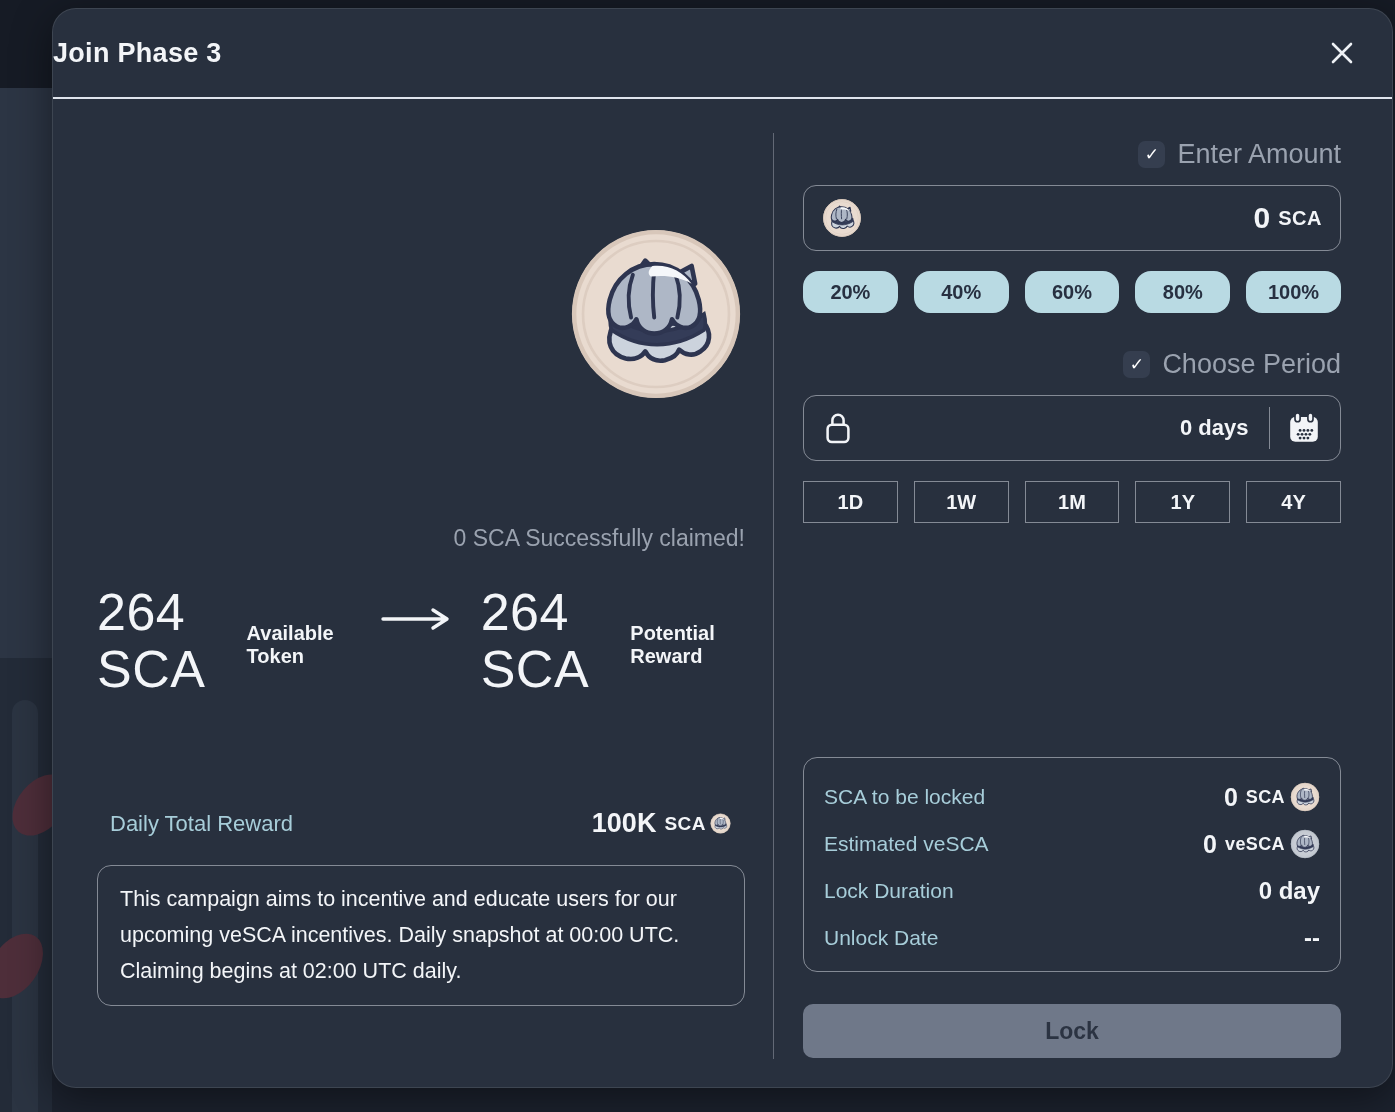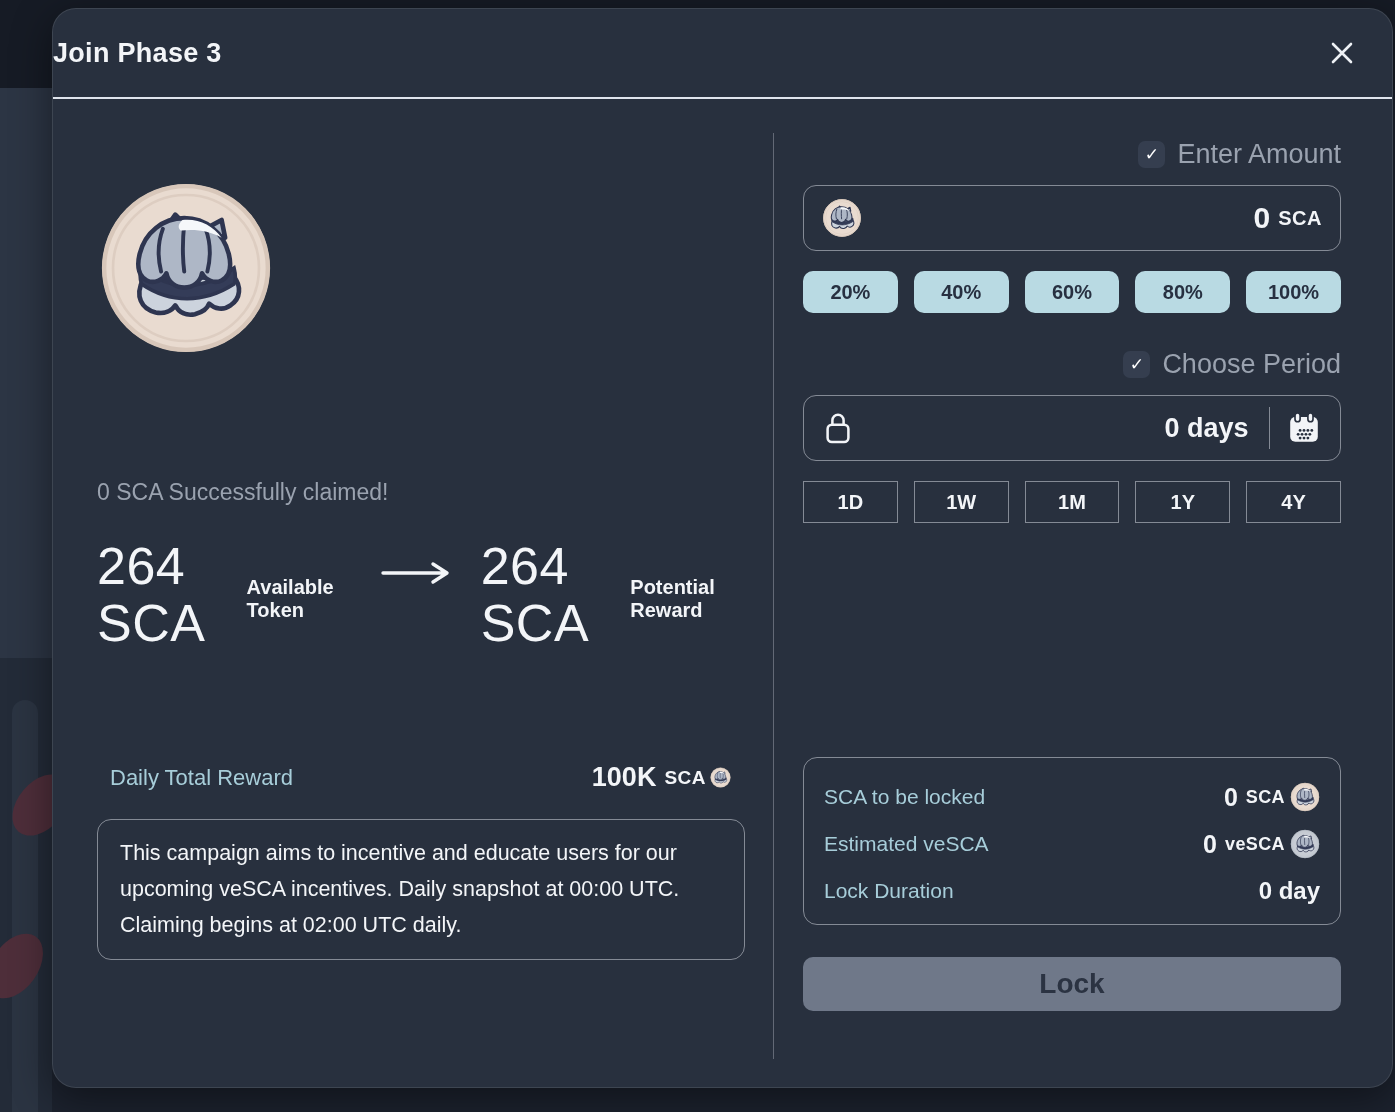--- a/index.html
+++ b/index.html
@@ -49,21 +49,21 @@
   }
   .modal-title{font-size:27px;font-weight:700;letter-spacing:.3px;color:var(--text-white);}
   .close-btn{
     position:absolute;right:32px;top:50%;transform:translateY(-50%);
     width:36px;height:36px;display:flex;align-items:center;justify-content:center;
     cursor:pointer;background:none;border:none;
   }
   .modal-body{flex:1;display:flex;padding:0 51px 0 44px;}
 
   
-  .left-col{width:676px;flex:0 0 676px;padding-right:28px;display:flex;flex-direction:column;align-items:flex-start;}
+  .left-col{width:676px;flex:0 0 676px;padding-right:28px;display:flex;flex-direction:column;align-items:flex-end;margin-top:46px;}
   .coin-hero{width:178px;height:178px;margin-top:80px;}
   .claimed-text{margin-top:122px;font-size:23px;color:var(--text-grey);font-weight:500;text-align:center;}
   .values-row{margin-top:32px;display:flex;align-items:flex-start;justify-content:center;gap:26px;width:100%;}
   .value-group{display:flex;flex-direction:row;align-items:center;}
   .big-value{font-size:52px;font-weight:500;color:var(--text-white);line-height:1.1;letter-spacing:.5px;}
   .value-label{margin-top:8px;font-size:20px;font-weight:700;color:var(--text-white);}
   .arrow-wrap{padding-top:22px;}
   .stats{width:100%;margin-top:110px;}
   .stat-row{display:flex;align-items:center;justify-content:space-between;padding:0 14px 0 13px;}
   .stat-row + .stat-row{margin-top:32px;}
@@ -93,25 +93,25 @@
   }
   .check-label{font-size:27px;color:var(--text-grey);font-weight:500;}
   .field{
     margin-top:16px;height:66px;border:1.5px solid var(--line-soft);border-radius:13px;
     display:flex;align-items:center;padding:0 18px;
   }
   .field .coin-input{width:40px;height:40px;}
   .field .spacer{flex:1;}
   .amount-value{font-size:30px;font-weight:600;color:var(--text-white);}
   .amount-unit{font-size:20px;font-weight:700;color:var(--text-white);margin-left:8px;letter-spacing:.5px;}
-  .days-value{font-size:27px;font-weight:600;color:var(--text-white);}
+  .days-value{font-size:22px;font-weight:600;color:var(--text-white);}
   .field-divider{width:1.5px;height:42px;background:var(--line-soft);margin:0 16px 0 20px;}
   .btn-row{margin-top:20px;display:flex;gap:16px;}
   .pct-btn{
-    flex:1;height:42px;border:none;border-radius:10px;background:var(--btn-blue);
+    flex:1;height:42px;border:none;border-radius:16px;background:var(--btn-blue);
     color:var(--btn-dark);font-size:20px;font-weight:600;cursor:pointer;
     font-family:inherit;display:flex;align-items:center;justify-content:center;
   }
   .period-btn{
     flex:1;height:42px;border-radius:0;background:transparent;
     border:1.5px solid var(--line-soft);
     color:var(--text-white);font-size:20px;font-weight:700;cursor:pointer;
     font-family:inherit;display:flex;align-items:center;justify-content:center;
   }
   .summary-box{
@@ -121,21 +121,21 @@
   .summary-row{display:flex;align-items:center;justify-content:space-between;min-height:30px;}
   .summary-row + .summary-row{margin-top:17px;gap:24px;}
   .summary-label{font-size:21px;color:var(--text-blue);font-weight:500;}
   .summary-value{display:flex;align-items:center;gap:5px;color:var(--text-white);}
   .summary-num{font-size:25px;font-weight:600;}
   .summary-unit{font-size:18px;font-weight:700;letter-spacing:.4px;margin-left:3px;}
   .summary-plain{font-size:24px;font-weight:600;color:var(--text-white);}
   .lock-btn{
     margin-top:32px;height:54px;border:none;border-radius:10px;
     background:var(--lock-bg);color:var(--lock-text);
-    font-size:28px;font-weight:600;font-family:inherit;cursor:pointer;
+    font-size:23px;font-weight:600;font-family:inherit;cursor:pointer;
   }
   .icon-lock{width:32px;height:40px;}
   .icon-cal{width:36px;height:36px;}
 </style>
 </head>
 <body>
 
 <svg width="0" height="0" style="position:absolute">
   <defs>
     <g id="shell-art">
@@ -311,19 +311,23 @@
             <span class="summary-unit">veSCA</span>
             <svg class="coin-sm" style="width:30px;height:30px" viewBox="0 0 100 100">
                 <use href="#coin-vesca"></use>
               </svg>
           </div>
         </div>
         <div class="summary-row">
           <div class="summary-label">Lock Duration</div>
           <div class="summary-plain">0 day</div>
         </div>
+        <div class="summary-row">
+          <div class="summary-label">Unlock Date</div>
+          <div class="summary-plain">--</div>
+        </div>
       </div>
 
       <button class="lock-btn">Lock</button>
 
     </div>
   </div>
 </div>
 
 </body></html>

